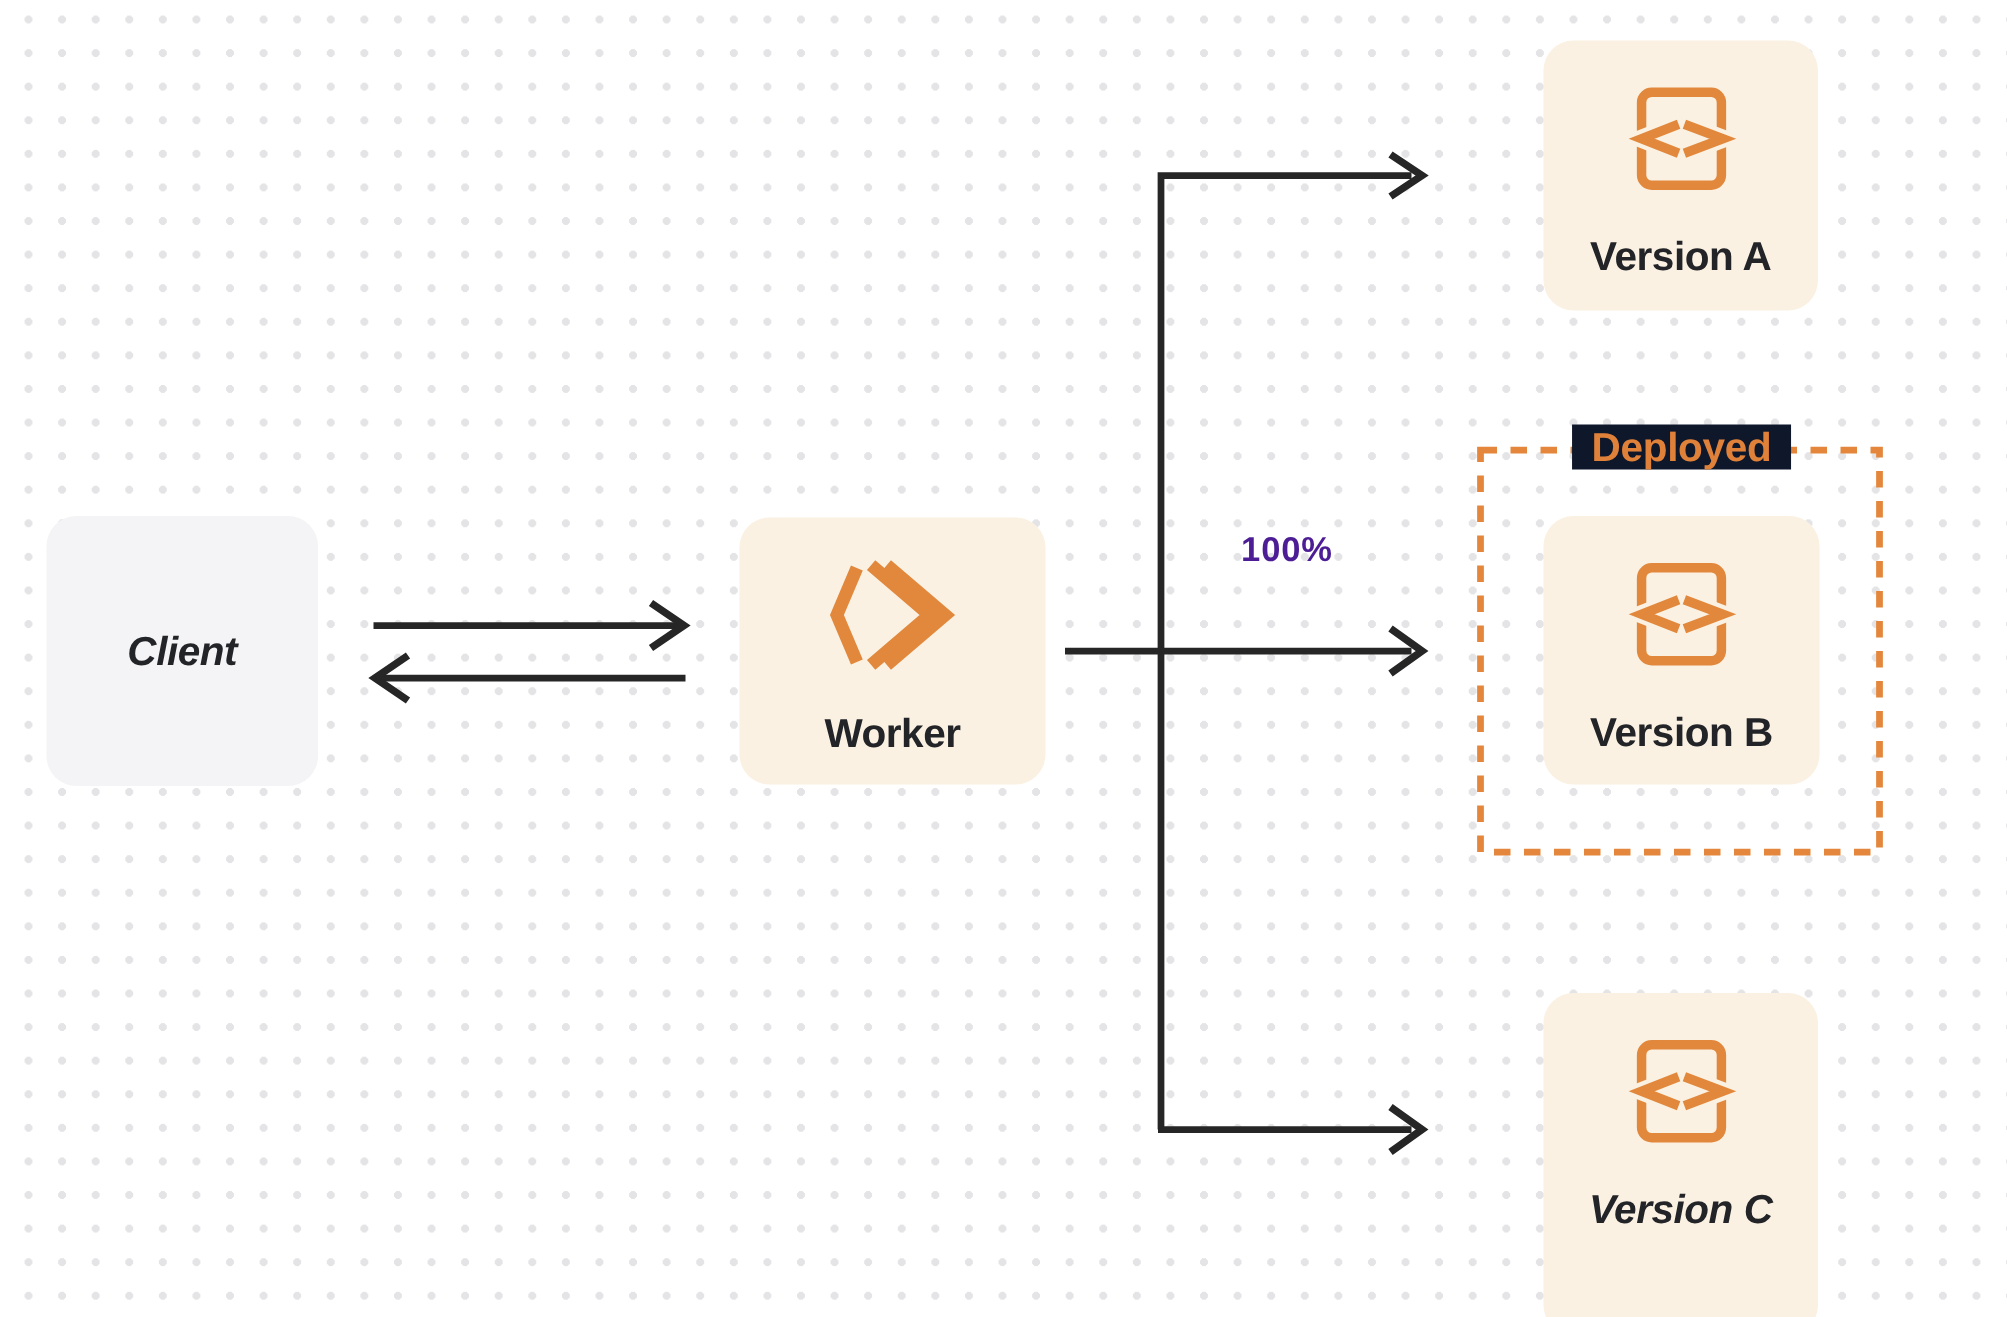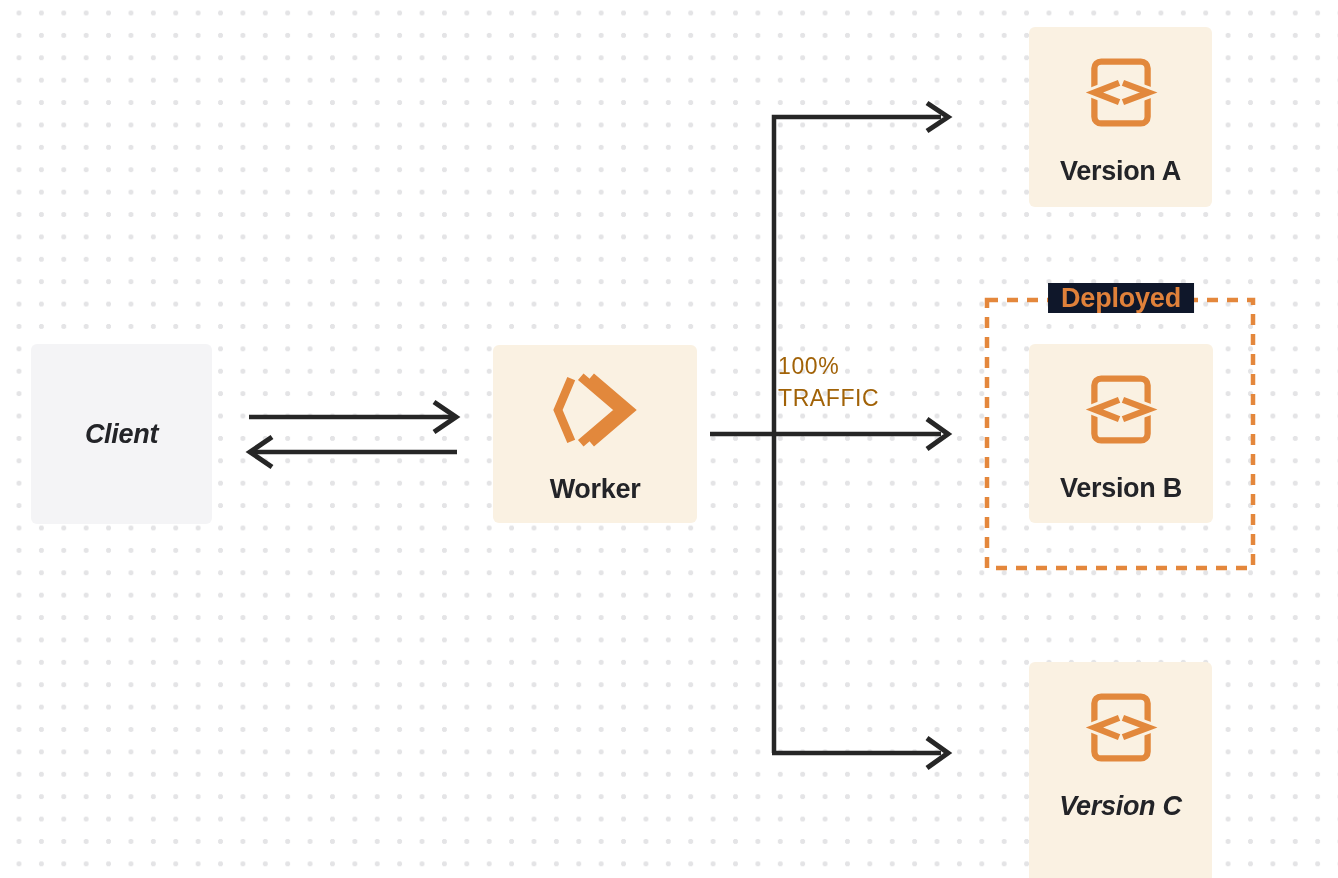--- a/index.html
+++ b/index.html
@@ -14,41 +14,41 @@
     background-size:22.4px 22.4px;
     background-position:7.8px 1.8px;
   }
   .arrow-layer{position:absolute;left:0;top:0;}
   .arrow-layer line, .arrow-layer path, .arrow-layer polyline{
     stroke:#262626;stroke-width:4.5;fill:none;stroke-linejoin:miter;
   }
   .arrow-layer polyline.head{stroke-width:5;}
   .dashed-rect{stroke:#e4873c;stroke-width:4.5;fill:none;stroke-dasharray:11 9;}
   .node{
-    position:absolute;border-radius:6px;
+    position:absolute;border-radius:20px;
     display:flex;flex-direction:column;align-items:center;
   }
   .node.gray{background:#f4f4f6;justify-content:center;}
   .node.cream{background:#faf1e2;}
   .node-label{
     font-size:27px;font-weight:700;color:#232428;letter-spacing:-0.3px;
     line-height:1;white-space:nowrap;
   }
   .node.cream .icon-wrap{margin-top:28px;height:74px;display:flex;align-items:center;justify-content:center;}
   .node.cream .node-label{margin-top:29px;}
   .icon-wrap svg{overflow:visible;display:block;}
   .deployed-label{
     position:absolute;left:1121px;top:283px;transform:translateX(-50%);
     background:#0f172a;padding:0 13px;
     font-size:27px;font-weight:700;color:#e0813a;letter-spacing:-0.2px;line-height:30px;
     white-space:nowrap;
   }
   .traffic-label{
     position:absolute;left:778px;top:350px;width:160px;
-    font-size:23px;font-weight:400;color:#a16207;
+    text-align:center;font-size:23px;font-weight:700;color:#4c1d95;
     letter-spacing:0.6px;line-height:32px;white-space:nowrap;
   }
 </style>
 </head>
 <body>
 
 <div class="dot-grid"></div>
 
 <svg class="arrow-layer" width="1338" height="878" viewBox="0 0 1338 878">
 
@@ -143,14 +143,13 @@
       </g>
     </svg>
   </div>
   <div class="node-label">Version C</div>
 </div>
 
 <div class="deployed-label">Deployed</div>
 
 <div class="traffic-label">
   <div>100%</div>
-  <div>TRAFFIC</div>
 </div>
 
 </body></html>

